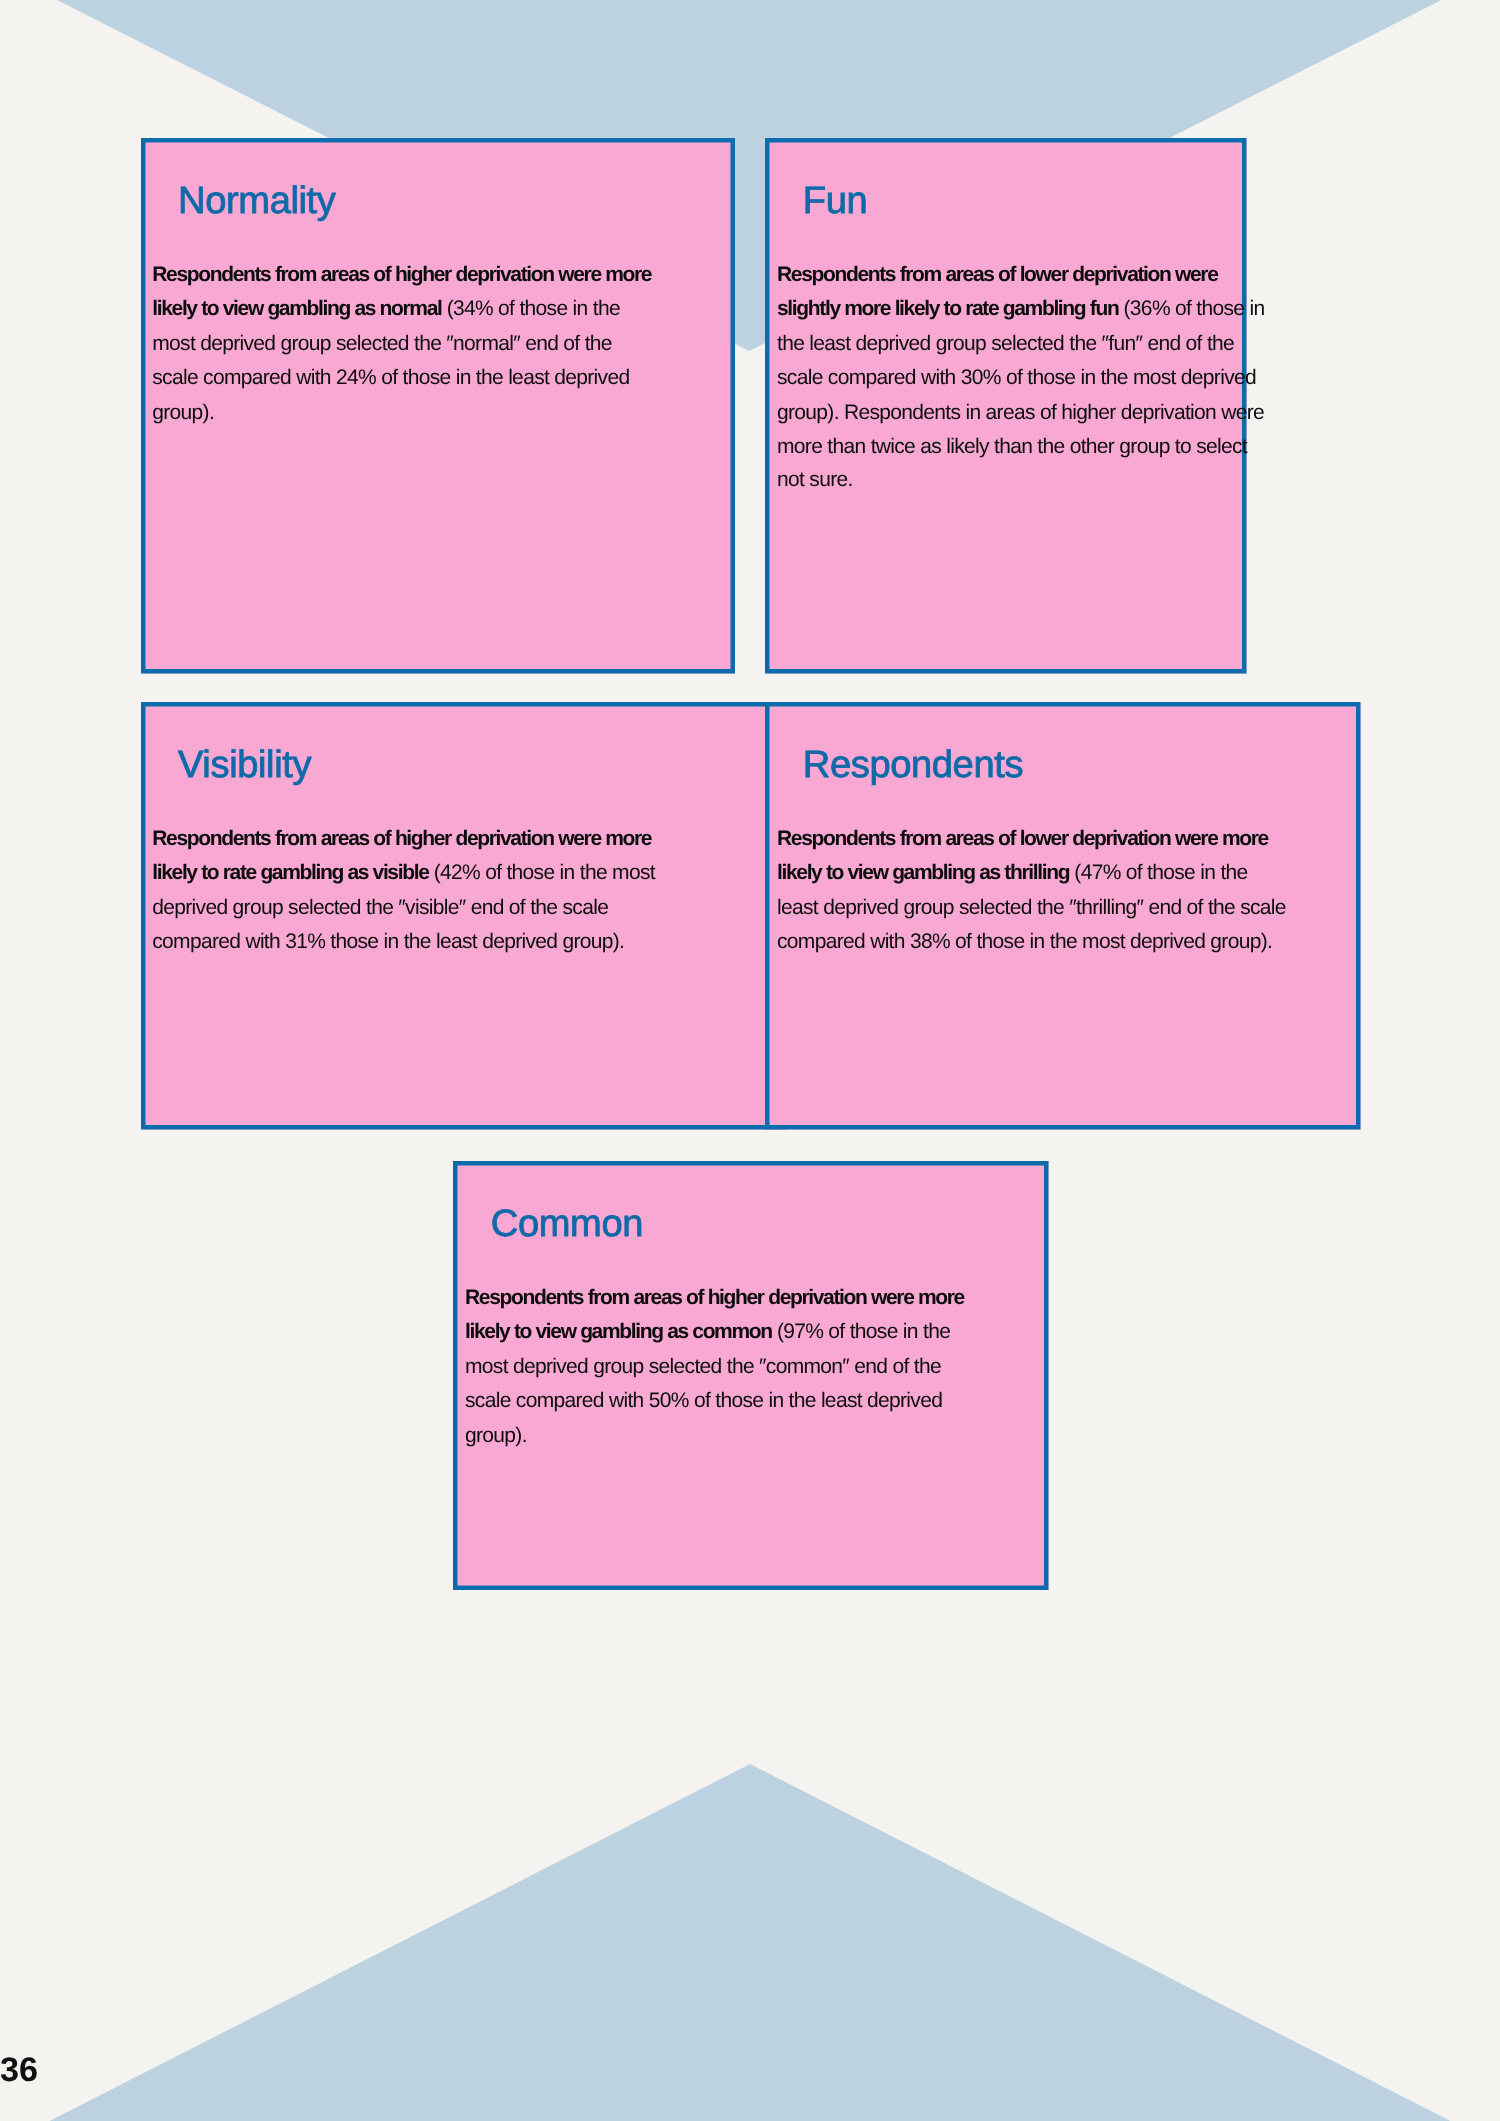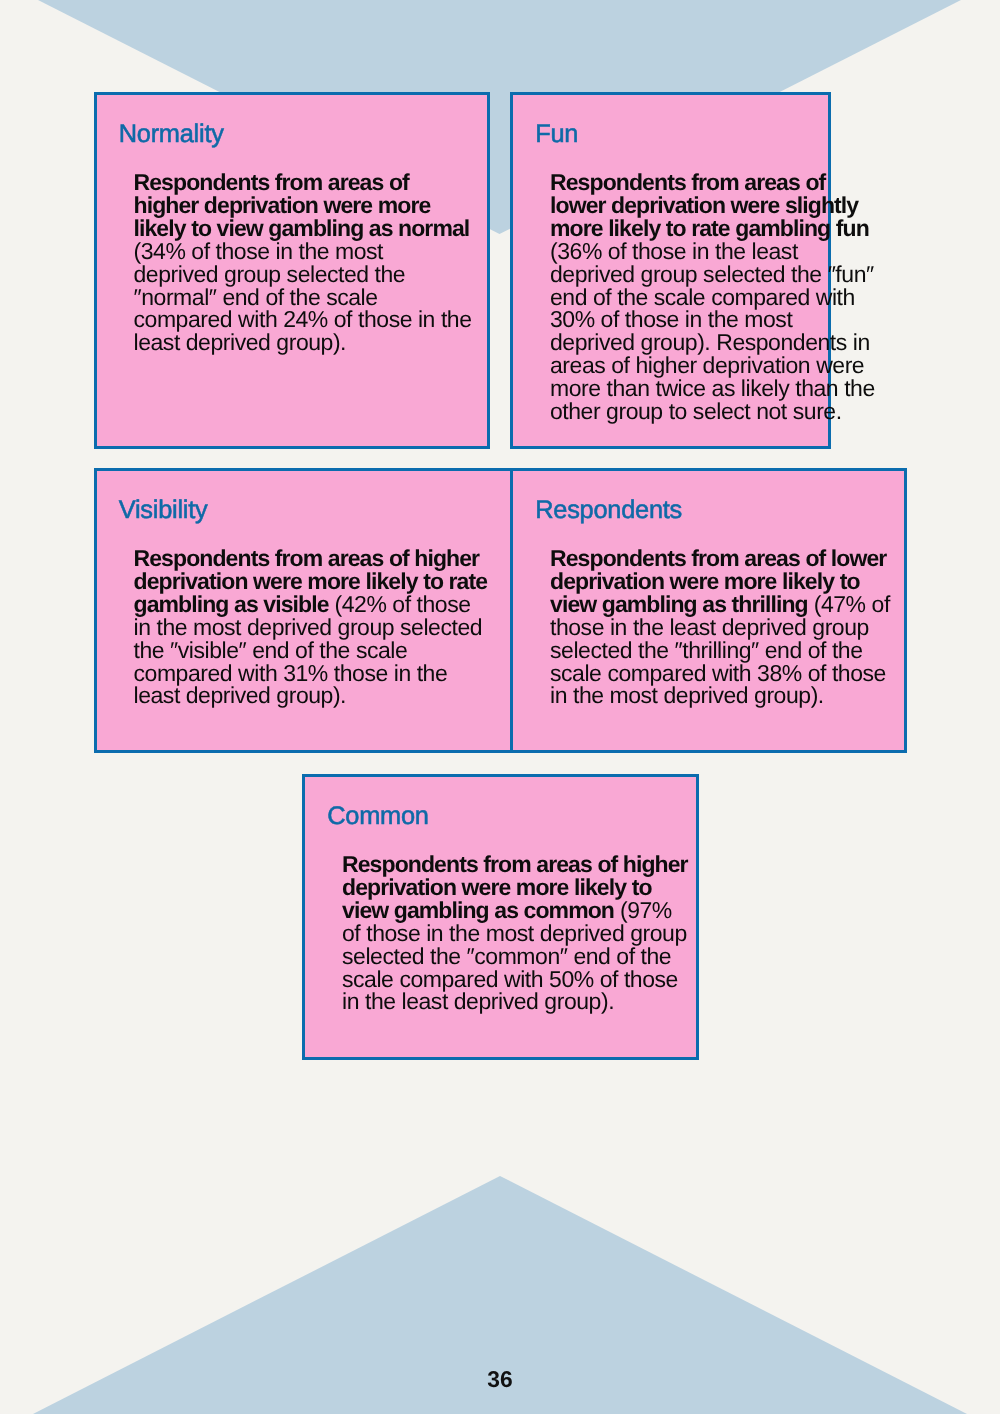--- a/index.html
+++ b/index.html
@@ -31,35 +31,35 @@
     font-size: 25.4px;
     line-height: 30px;
     font-weight: 400;
     margin: 0;
     white-space: nowrap;
     letter-spacing: -0.25px;
     -webkit-text-stroke: 0.55px #0f6aa7;
   }
   .card-body {
     position: absolute;
-    left: 37px;
+    left: 5px;
     top: 76px;
-    font-size: 23px;
+    font-size: 14px;
     line-height: 22.9px;
     color: #0d0d0d;
     margin: 0;
     letter-spacing: -0.45px;
   }
   .card-body b { font-weight: 700; letter-spacing: -0.9px; }
   .page-number {
     position: absolute;
     left: 0;
     width: 1000px;
     top: 1366px;
-    text-align: center;
+    text-align: left;
     font-size: 22.8px;
     font-weight: 700;
     color: #111;
     z-index: 2;
   }
 </style>
 </head>
 <body>
 
 <div class="page">

